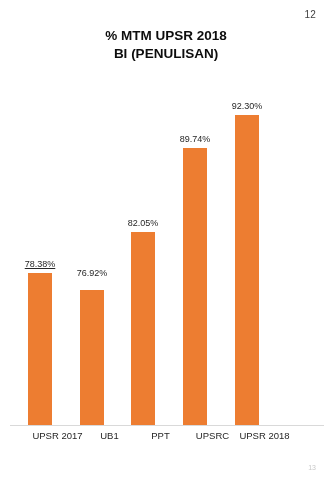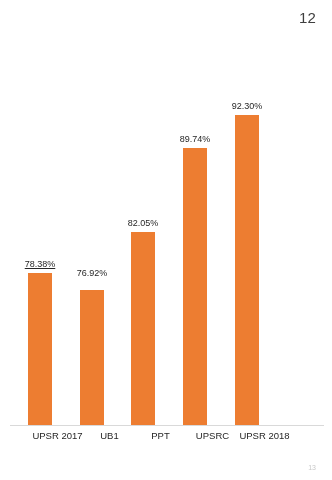--- a/index.html
+++ b/index.html
@@ -20,21 +20,21 @@
     position: absolute;
     inset: 0;
     background: #ffffff;
   }
 
   
   .page-num-top {
     position: absolute;
     top: 9px;
     right: 16px;
-    font-size: 15px;
+    font-size: 10px;
     color: #3f3f3f;
     letter-spacing: 0.2px;
     margin-left: 40px;
   }
   .page-num-bottom {
     position: absolute;
     bottom: 9px;
     right: 16px;
     font-size: 7px;
     color: #c8c8c8;
@@ -112,20 +112,24 @@
     padding-left: 35px;
   }
 </style>
 </head>
 <body>
 
 <div class="slide">
 
   <div class="page-num-top">12</div>
 
+  <div class="chart-title">
+    <span class="line">% MTM UPSR 2018</span>
+    <span class="line">BI (PENULISAN)</span>
+  </div>
 
   <div class="plot" id="plot-area">
     <div class="axis-line"></div>
   <div class="bar-group" style="left: 28px;">
         <div class="bar" style="top: 273px; height: 152px; background: rgb(237, 125, 49);"></div>
         <div class="bar-value" style="top: 259px; text-decoration: underline;">78.38%</div>
         <div class="cat-label">UPSR 2017</div>
       </div>
       <div class="bar-group" style="left: 80px;">
         <div class="bar" style="top: 290px; height: 135px; background: rgb(237, 125, 49);"></div>

